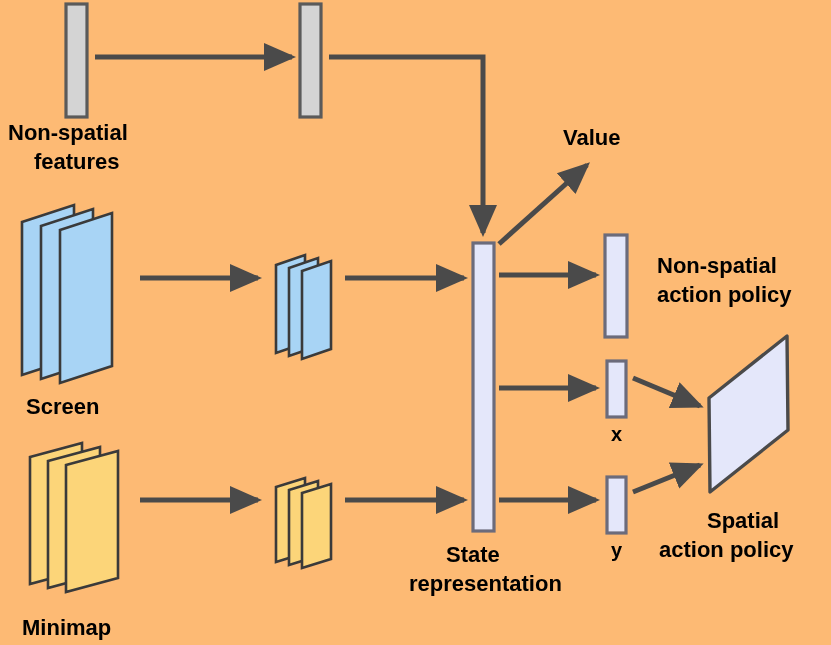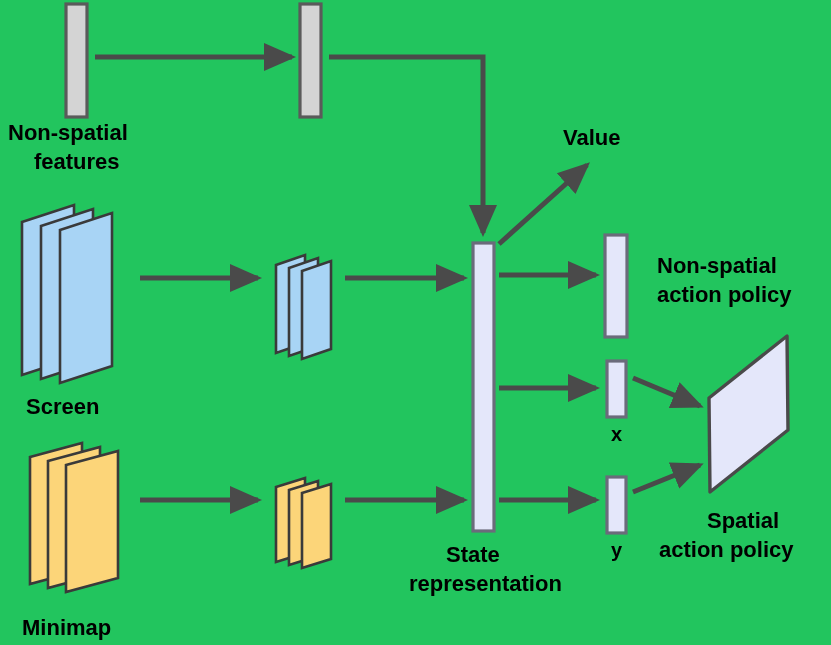--- a/index.html
+++ b/index.html
@@ -10,21 +10,21 @@
   body {
     width: 831px;
     height: 645px;
     overflow: hidden;
     font-family: "Liberation Sans", sans-serif;
   }
   #diagram-root {
     position: relative;
     width: 831px;
     height: 645px;
-    background: #22c55e;
+    background: #fdba74;
   }
   svg#arch-svg {
     display: block;
     width: 831px;
     height: 645px;
   }
   .dlabel {
     font-family: "Liberation Sans", sans-serif;
     font-weight: bold;
     fill: #000000;

